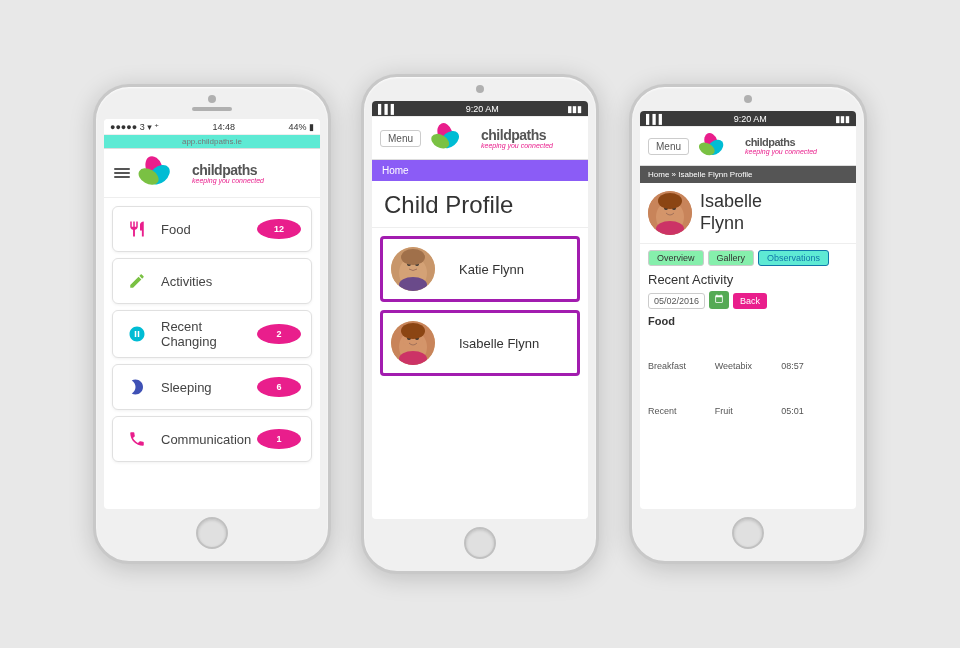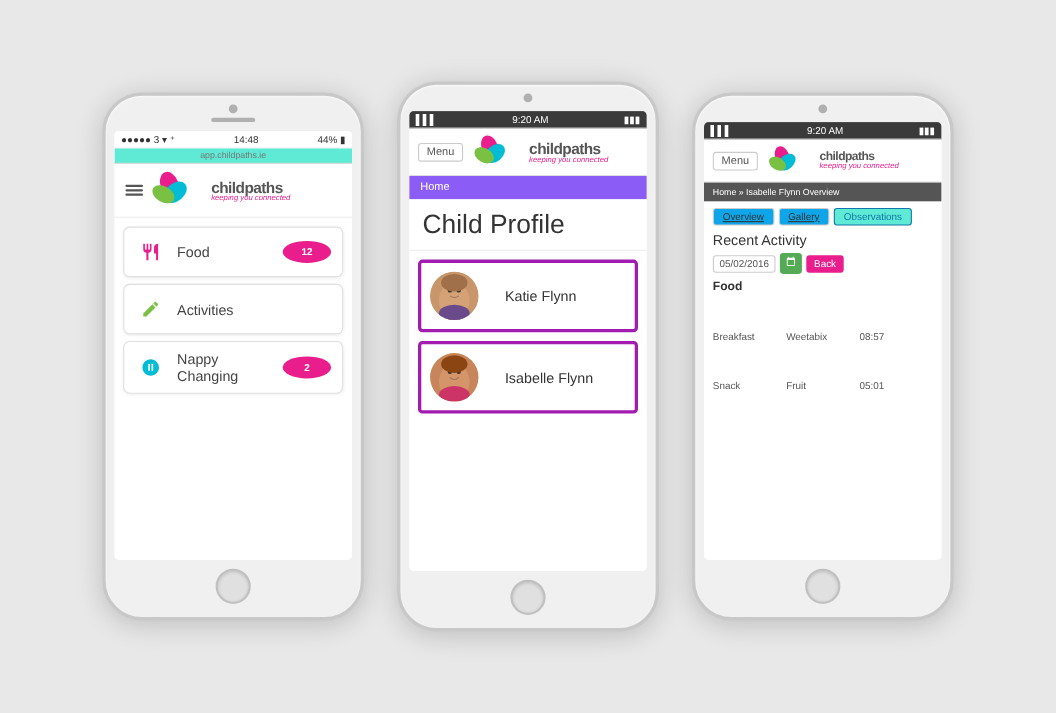--- a/index.html
+++ b/index.html
@@ -315,41 +315,40 @@
       flex-wrap: wrap;
     }
     .tab-btn {
       border: 1px solid #ccc;
       border-radius: 3px;
       padding: 2px 8px;
       font-size: 9px;
       cursor: pointer;
     }
     .tab-btn.active {
-      background: #0ea5e9;
+      background: #86efac;
       color: #333;
-      text-decoration: underline;
     }
     .tab-btn.blue {
       border-color: #17a;
       color: #17a;
       background: #5eead4;
     }
     .recent-activity {
       padding: 6px 8px;
     }
     .recent-title {
       font-size: 13px;
       font-weight: normal;
       color: #333;
       margin-bottom: 4px;
     }
     .date-row {
       display: flex;
-      align-items: center;
+      align-items: flex-end;
       gap: 4px;
       margin-bottom: 6px;
     }
     .date-input {
       border: 1px solid #ccc;
       border-radius: 3px;
       padding: 2px 5px;
       font-size: 9px;
       color: #555;
     }
@@ -451,25 +450,43 @@
           </div>
           <span class="menu-item-label">Activities</span>
         </div>
 
         <div class="menu-item">
           <div class="menu-item-icon" style="color:#00bcd4;">
             <svg width="18" height="18" viewBox="0 0 24 24" fill="#00bcd4">
                 <path d="M12 2C6.48 2 2 6.48 2 12s4.48 10 10 10 10-4.48 10-10S17.52 2 12 2zm-1 14H9V8h2v8zm4 0h-2V8h2v8z"></path>
               </svg>
           </div>
-          <span class="menu-item-label">Nappy Changing</span>
+          <span class="menu-item-label">Recent Changing</span>
           <div class="badge">2</div>
         </div>
 
-
+        <div class="menu-item">
+          <div class="menu-item-icon" style="color:#3f51b5;">
+            <svg width="18" height="18" viewBox="0 0 24 24" fill="#3f51b5">
+                <path d="M10 2c-1.82 0-3.53.5-5 1.35C7.99 5.08 10 8.3 10 12s-2.01 6.92-5 8.65C6.47 21.5 8.18 22 10 22c5.52 0 10-4.48 10-10S15.52 2 10 2z"></path>
+              </svg>
+          </div>
+          <span class="menu-item-label">Sleeping</span>
+          <div class="badge">6</div>
+        </div>
+
+        <div class="menu-item">
+          <div class="menu-item-icon" style="color:#e91e8c;">
+            <svg width="18" height="18" viewBox="0 0 24 24" fill="#e91e8c">
+                <path d="M6.62 10.79c1.44 2.83 3.76 5.14 6.59 6.59l2.2-2.2c.27-.27.67-.36 1.02-.24 1.12.37 2.33.57 3.57.57.55 0 1 .45 1 1V20c0 .55-.45 1-1 1-9.39 0-17-7.61-17-17 0-.55.45-1 1-1h3.5c.55 0 1 .45 1 1 0 1.25.2 2.45.57 3.57.11.35.03.74-.25 1.02l-2.2 2.2z"></path>
+              </svg>
+          </div>
+          <span class="menu-item-label">Communication</span>
+          <div class="badge">1</div>
+        </div>
       </div>
     </div>
     <div class="phone-bottom">
       <div class="home-button"></div>
     </div>
   </div>
 
   <div class="phone phone-medium">
     <div class="phone-top">
       <div class="camera-dot"></div>
@@ -561,22 +578,37 @@
             <ellipse cx="26" cy="22" rx="9" ry="13" fill="#00bcd4" transform="rotate(50 26 22)"></ellipse>
             <ellipse cx="14" cy="24" rx="8" ry="12" fill="#7ac143" transform="rotate(-60 14 24)"></ellipse>
           </svg>
           <div class="logo-text-area">
             <span class="logo-childpaths" style="font-size:11px;">childpaths</span>
             <span class="logo-tagline">keeping you connected</span>
           </div>
         </div>
       </div>
 
-      <div class="breadcrumb-bar">Home » Isabelle Flynn Overview</div>
-
+      <div class="breadcrumb-bar">Home » Isabelle Flynn Profile</div>
+
+      <div class="profile-section">
+        <div class="profile-avatar">
+          <svg width="44" height="44" viewBox="0 0 44 44">
+            <circle cx="22" cy="22" r="22" fill="#c8845a"></circle>
+            <ellipse cx="22" cy="26" rx="14" ry="16" fill="#d4956a"></ellipse>
+            <circle cx="22" cy="18" r="10" fill="#d4956a"></circle>
+            <ellipse cx="22" cy="38" rx="14" ry="8" fill="#cc3366"></ellipse>
+            <circle cx="18" cy="17" r="2" fill="#333"></circle>
+            <circle cx="26" cy="17" r="2" fill="#333"></circle>
+            <path d="M18 22 Q22 26 26 22" stroke="#a0705a" stroke-width="1" fill="none"></path>
+            <ellipse cx="22" cy="10" rx="12" ry="8" fill="#8b4513"></ellipse>
+          </svg>
+        </div>
+        <div class="profile-name">Isabelle<br>Flynn</div>
+      </div>
 
       <div class="tabs-row">
         <button class="tab-btn active">Overview</button>
         <button class="tab-btn active">Gallery</button>
         <button class="tab-btn blue">Observations</button>
       </div>
 
       <div class="recent-activity">
         <div class="recent-title">Recent Activity</div>
         <div class="date-row">
@@ -588,21 +620,21 @@
           </button>
           <button class="back-btn">Back</button>
         </div>
         <div class="food-section-title">Food</div>
         <div class="food-row">
           <span>Breakfast</span>
           <span>Weetabix</span>
           <span>08:57</span>
         </div>
         <div class="food-row">
-          <span>Snack</span>
+          <span>Recent</span>
           <span>Fruit</span>
           <span>05:01</span>
         </div>
       </div>
     </div>
     <div class="phone-bottom">
       <div class="home-button"></div>
     </div>
   </div>
 

